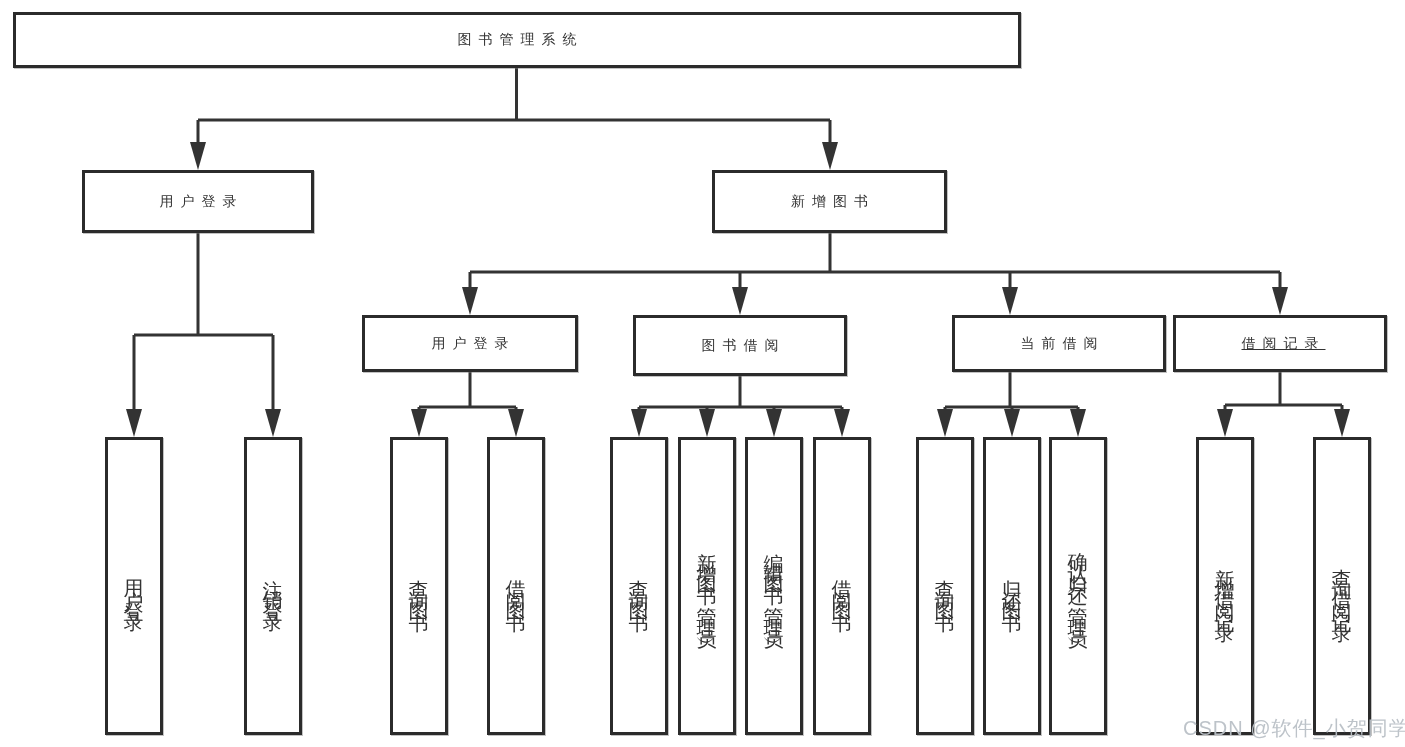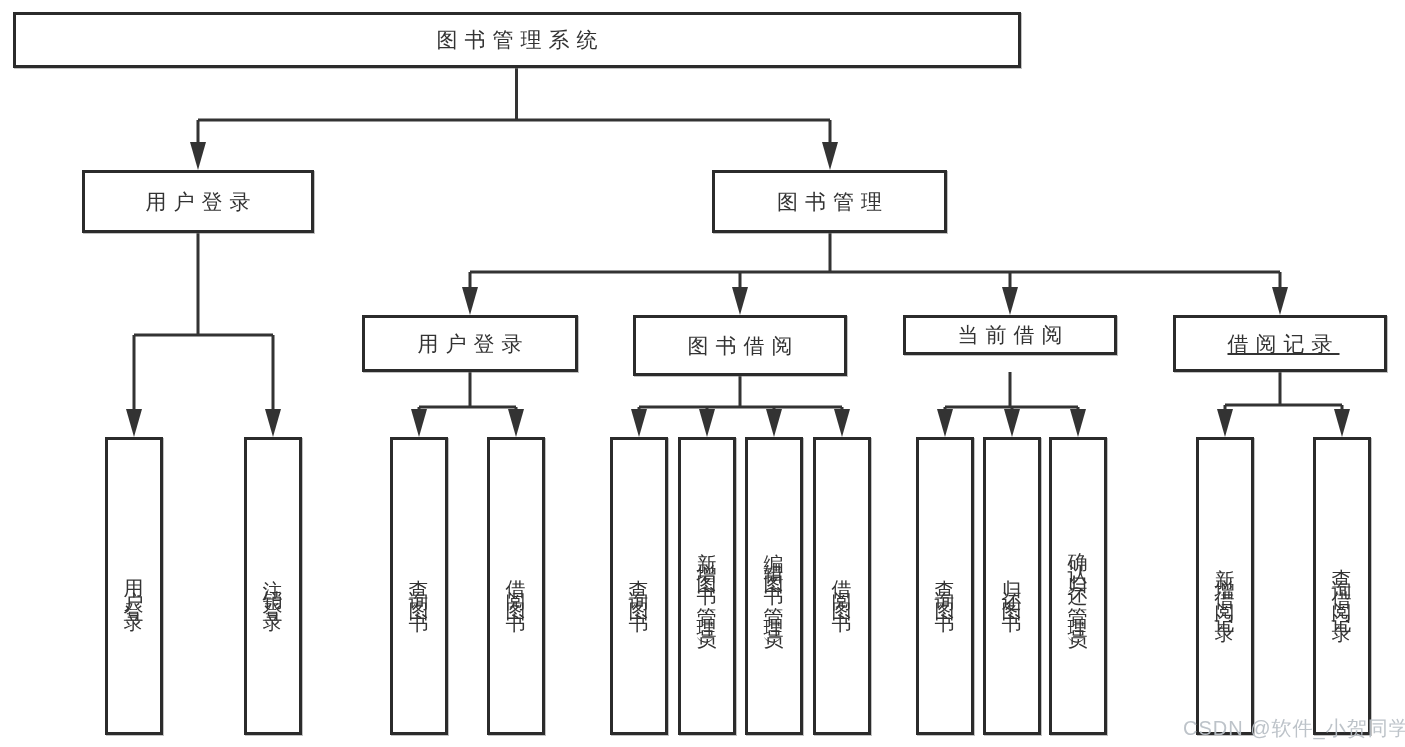--- a/index.html
+++ b/index.html
@@ -22,21 +22,21 @@
     background: #ffffff;
     border: 3px solid #2b2b2b;
     box-sizing: border-box;
     display: flex;
     align-items: center;
     justify-content: center;
     color: #333333;
     box-shadow: 1px 1px 0 rgba(120,120,120,0.45);
   }
   .h-node {
-    font-size: 21px;
+    font-size: 14px;
     letter-spacing: 7px;
     text-indent: 7px; 
     white-space: nowrap;
   }
   .v-node {
     writing-mode: vertical-rl;
     text-orientation: mixed;
     font-size: 20px;
     letter-spacing: 11px;
     line-height: 1;
@@ -91,30 +91,30 @@
   </svg>
 
   <div class="node h-node" style="left:13px; top:12px; width:1008px; height:56px;">
     <span>图书管理系统</span>
   </div>
 
   <div class="node h-node" style="left:82px; top:170px; width:232px; height:63px;">
     <span>用户登录</span>
   </div>
   <div class="node h-node" style="left:712px; top:170px; width:235px; height:63px;">
-    <span>图书管理</span>
+    <span>新增图书</span>
   </div>
 
   <div class="node h-node" style="left:362px; top:315px; width:216px; height:57px;">
     <span>用户登录</span>
   </div>
   <div class="node h-node" style="left:633px; top:315px; width:214px; height:61px;">
     <span>图书借阅</span>
   </div>
-  <div class="node h-node" style="left:903px; top:315px; width:214px; height:40px;">
+  <div class="node h-node" style="left:952px; top:315px; width:214px; height:57px;">
     <span>当前借阅</span>
   </div>
   <div class="node h-node" style="left:1173px; top:315px; width:214px; height:57px;text-decoration:underline;">
     <span>借阅记录</span>
   </div>
 
   <div class="node v-node" style="left:105px; top:437px; width:58px; height:298px;">
     <span>用户登录</span>
   </div>
   <div class="node v-node" style="left:244px; top:437px; width:58px; height:298px;">

